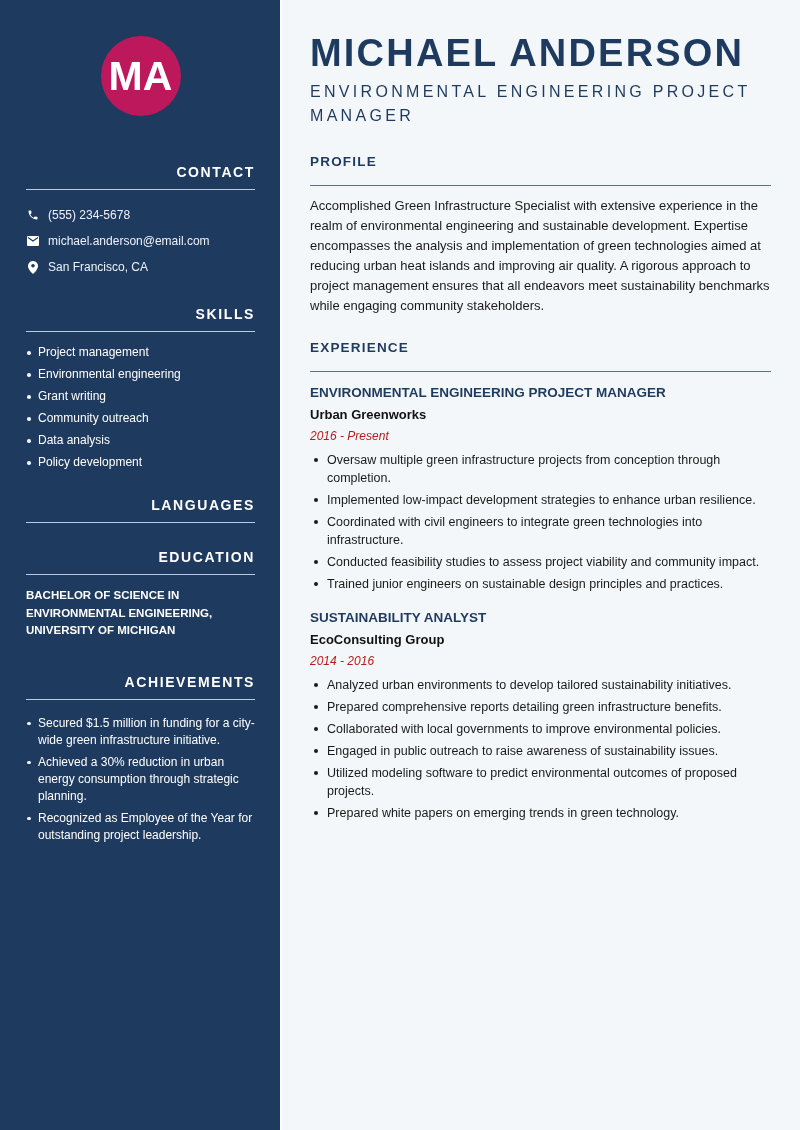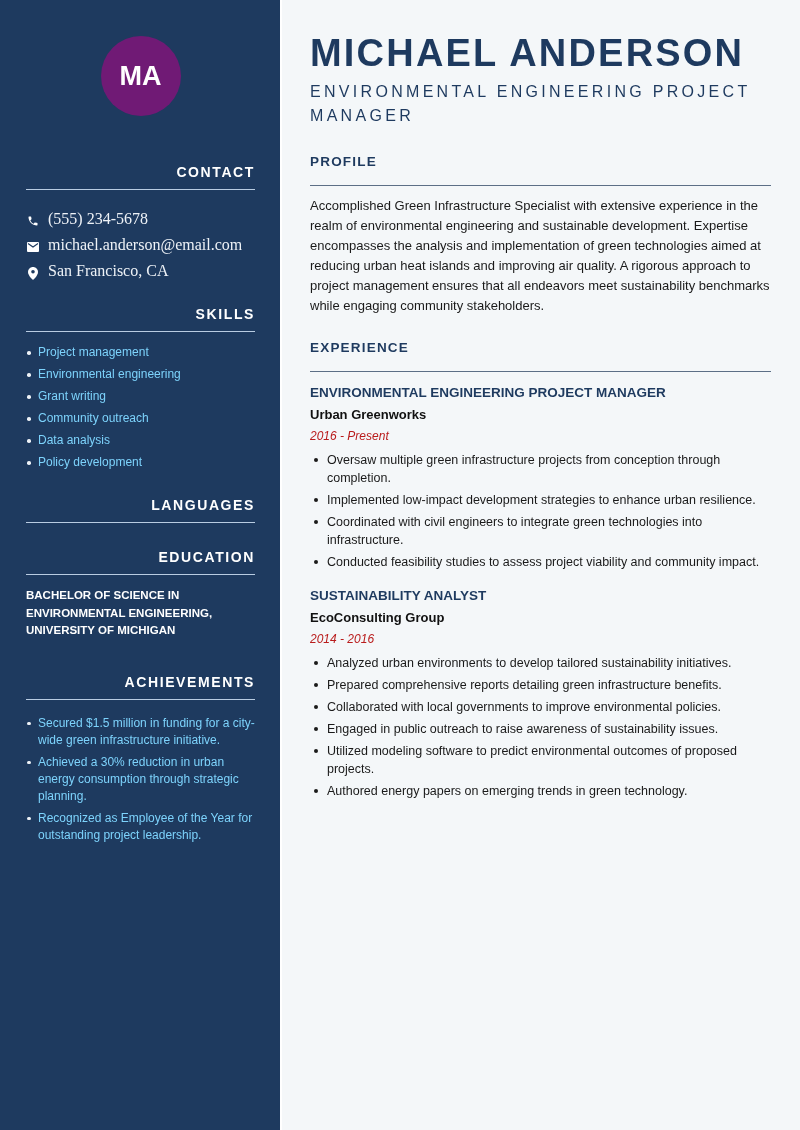--- a/index.html
+++ b/index.html
@@ -17,57 +17,56 @@
       height: 1130px;
       background: #1e3a5f;
       color: #ffffff;
       padding: 36px 25px 0 26px;
       flex-shrink: 0;
     }
     .avatar-wrap { display: flex; justify-content: center; margin-bottom: 48px; margin-left: 0px; }
     .avatar {
       width: 80px; height: 80px;
       border-radius: 50%;
-      background: #701a75;
+      background: #be185d;
       display: flex; align-items: center; justify-content: center;
       font-weight: 700;
-      font-size: 27px;
+      font-size: 41px;
       color: #ffffff;
       letter-spacing: 0px;
     }
     .side-section { margin-bottom: 26px; }
     .side-title {
       font-weight: 700;
       font-size: 14px;
       letter-spacing: 1.6px;
       color: #ffffff;
       padding-bottom: 9px;
       border-bottom: 1.5px solid #b9cce2;
       margin-bottom: 12px;
       text-align: right;
     }
     .contact-item {
-      display: flex; align-items: flex-end;
-      font-size: 16px;
+      display: flex; align-items: center;
+      font-size: 12px;
       color: #eef2f7;
       height: 26px;
-      font-family: Liberation Serif, serif;
     }
     .contact-item .icon {
       width: 14px; height: 14px;
       margin-right: 8px;
       display: inline-flex; align-items: center; justify-content: center;
     }
     .side-list { list-style: none; }
     .side-list li {
       position: relative;
       padding-left: 12px;
       font-size: 12px;
       line-height: 17px;
-      color: #7dd3fc;
+      color: #ffffff;
       margin-bottom: 5px;
     }
     .side-list li::before {
       content: "";
       position: absolute;
       left: 1px; top: 7px;
       width: 3.5px; height: 3.5px;
       border-radius: 50%;
       background: #eef2f7;
     }
@@ -244,31 +243,32 @@
 
       <div class="job">
         <div class="job-role">ENVIRONMENTAL ENGINEERING PROJECT MANAGER</div>
         <div class="job-company">Urban Greenworks</div>
         <div class="job-dates">2016 - Present</div>
         <ul class="job-list">
           <li>Oversaw multiple green infrastructure projects from conception through completion.</li>
           <li>Implemented low-impact development strategies to enhance urban resilience.</li>
           <li>Coordinated with civil engineers to integrate green technologies into infrastructure.</li>
           <li>Conducted feasibility studies to assess project viability and community impact.</li>
+          <li>Trained junior engineers on sustainable design principles and practices.</li>
         </ul>
       </div>
 
       <div class="job">
         <div class="job-role">SUSTAINABILITY ANALYST</div>
         <div class="job-company">EcoConsulting Group</div>
         <div class="job-dates">2014 - 2016</div>
         <ul class="job-list">
           <li>Analyzed urban environments to develop tailored sustainability initiatives.</li>
           <li>Prepared comprehensive reports detailing green infrastructure benefits.</li>
           <li>Collaborated with local governments to improve environmental policies.</li>
           <li>Engaged in public outreach to raise awareness of sustainability issues.</li>
           <li>Utilized modeling software to predict environmental outcomes of proposed projects.</li>
-          <li>Authored energy papers on emerging trends in green technology.</li>
+          <li>Prepared white papers on emerging trends in green technology.</li>
         </ul>
       </div>
     </section>
   </main>
 </div>
 
 </body></html>

